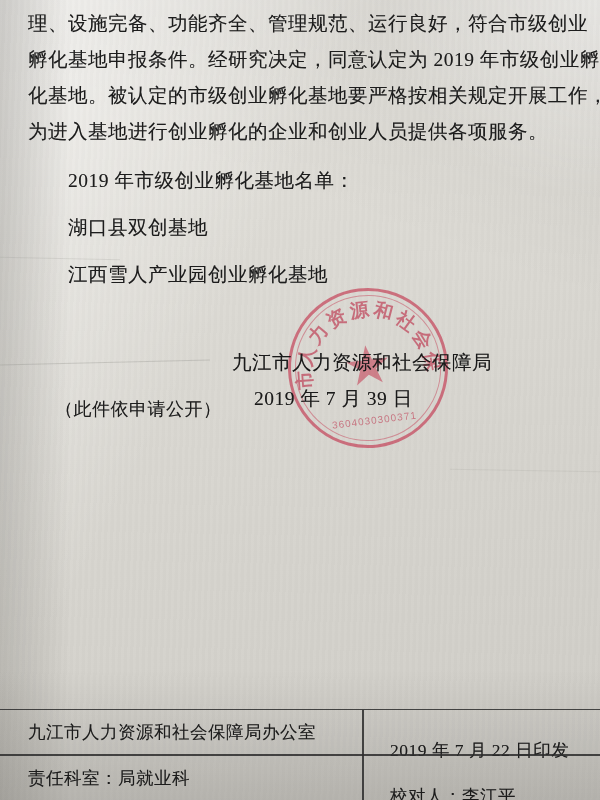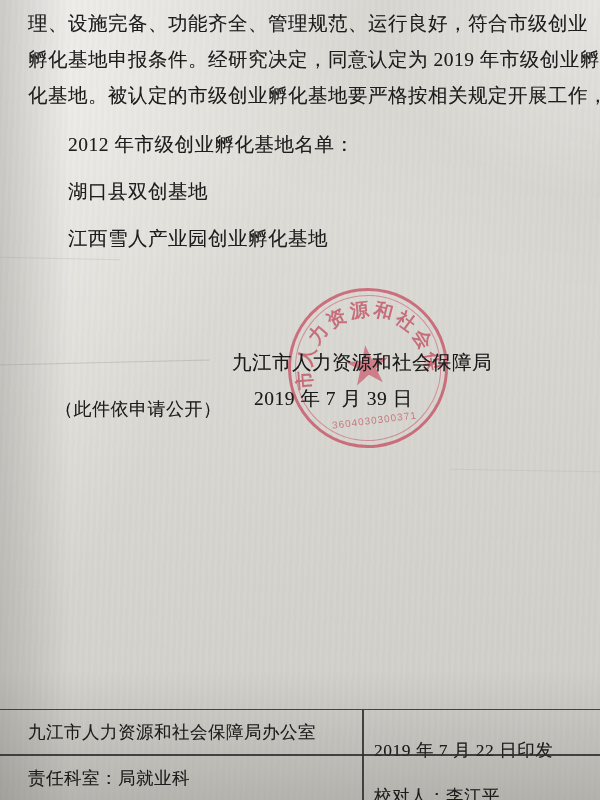--- a/index.html
+++ b/index.html
@@ -206,20 +206,21 @@
     opacity: .85;
   }
   .footer-row {
     display: flex;
     align-items: center;
     height: 44px;
     font-size: 17.5px;
     letter-spacing: 0.5px;
     color: #1c1c1c;
     text-shadow: 0 0 0.6px rgba(0,0,0,0.3);
+    gap: 16px;
   }
   .footer-cell-left {
     width: 362px;
     padding-left: 28px;
     box-sizing: border-box;
     white-space: nowrap;
   }
   .footer-cell-right {
     flex: 1;
     padding-left: 12px;
@@ -245,24 +246,25 @@
   <div class="shade-left"></div>
   <div class="shade-bottom"></div>
   <div class="crease c1"></div>
   <div class="crease c2"></div>
   <div class="crease c3"></div>
 
   <div class="doc-body">
     <div class="para-line justify">理、设施完备、功能齐全、管理规范、运行良好，符合市级创业</div>
     <div class="para-line justify">孵化基地申报条件。经研究决定，同意认定为 2019 年市级创业孵</div>
     <div class="para-line justify">化基地。被认定的市级创业孵化基地要严格按相关规定开展工作，</div>
+    <div class="para-line">为进入基地进行创业孵化的企业和创业人员提供各项服务。</div>
 
     <div class="block-gap"></div>
 
-    <div class="para-line indent2">2012 年市级创业孵化基地名单：</div>
+    <div class="para-line indent2">2019 年市级创业孵化基地名单：</div>
     <div class="list-line">湖口县双创基地</div>
     <div class="list-line">江西雪人产业园创业孵化基地</div>
   </div>
 
   <div class="seal">
     <div class="ring"></div>
     <div class="ring2"></div>
     <svg class="seal-arc" viewBox="0 0 160 160">
       <defs>
         <path id="sealArcPath" d="M 22,86 A 58,58 0 1 1 138,86" fill="none"></path>

